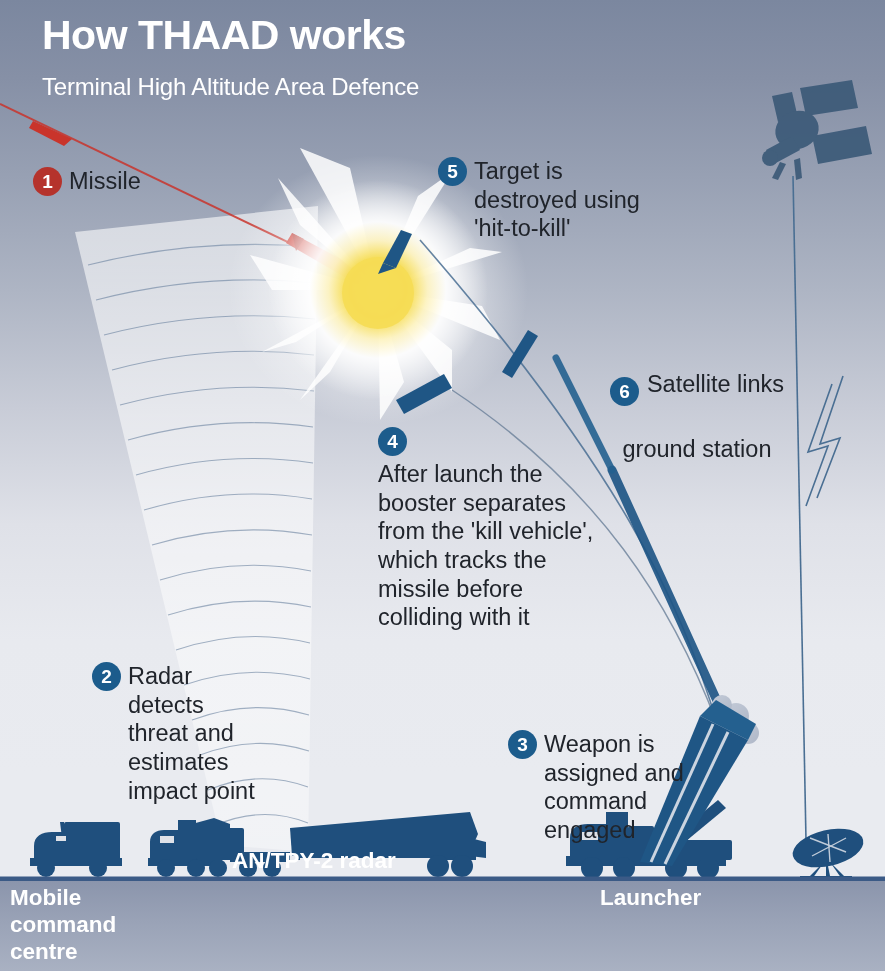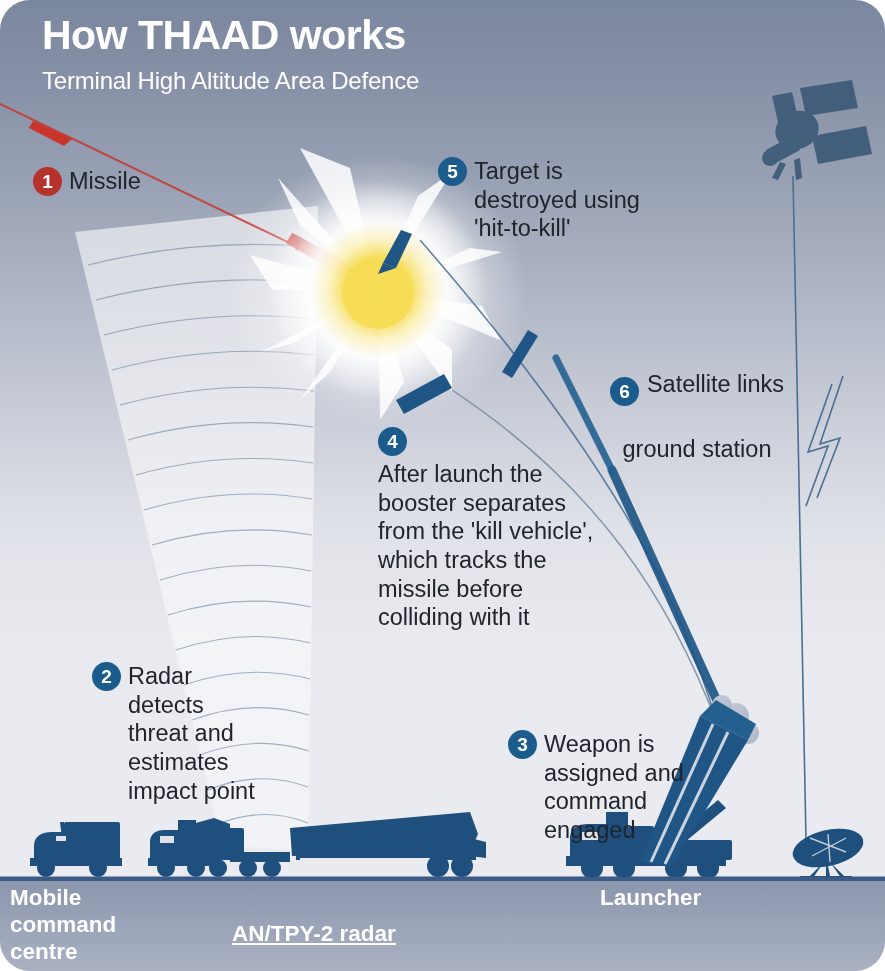--- a/index.html
+++ b/index.html
@@ -19,21 +19,20 @@
     background: linear-gradient(to bottom,
         #7b879f 0%,
         #8690a6 8%,
         #97a0b3 18%,
         #aeb5c4 30%,
         #c8ccd7 42%,
         #dfe1e8 54%,
         #e8eaef 66%,
         #e9ebf0 80%,
         #e9ebf0 90.4%);
-    border-radius: 30px;
   }
 
   
   #scene {
     position: absolute;
     inset: 0;
     width: 885px;
     height: 971px;
   }
 
@@ -61,21 +60,21 @@
     font-weight: bold;
     letter-spacing: -0.5px;
     line-height: 1.05;
     margin: 0;
   }
   .subtitle {
     color: #ffffff;
     font-size: 24px;
     font-weight: normal;
     letter-spacing: -0.2px;
-    margin: 10px 0 0 0;
+    margin: 16px 0 0 0;
   }
 
   
   .callout {
     position: absolute;
     color: #20242b;
     font-size: 23.5px;
     line-height: 1.22;
     font-weight: 500;
   }
@@ -116,21 +115,21 @@
   
   .gl-label {
     position: absolute;
     color: #ffffff;
     font-size: 22.5px;
     font-weight: bold;
     line-height: 1.2;
     text-align: left;
   }
   #label-command  { left: 10px;  top: 884px; width: 140px; }
-  #label-radar    { left: 232px; top: 920px; width: 190px; text-decoration: underline; }
+  #label-radar    { left: 232px; top: 847px; width: 190px; }
   #label-launcher { left: 600px; top: 884px; width: 170px; }
 </style>
 </head>
 <body>
 
 <div id="infographic">
 
   <svg id="scene" viewBox="0 0 885 971" xmlns="http://www.w3.org/2000/svg">
     <defs>
 

